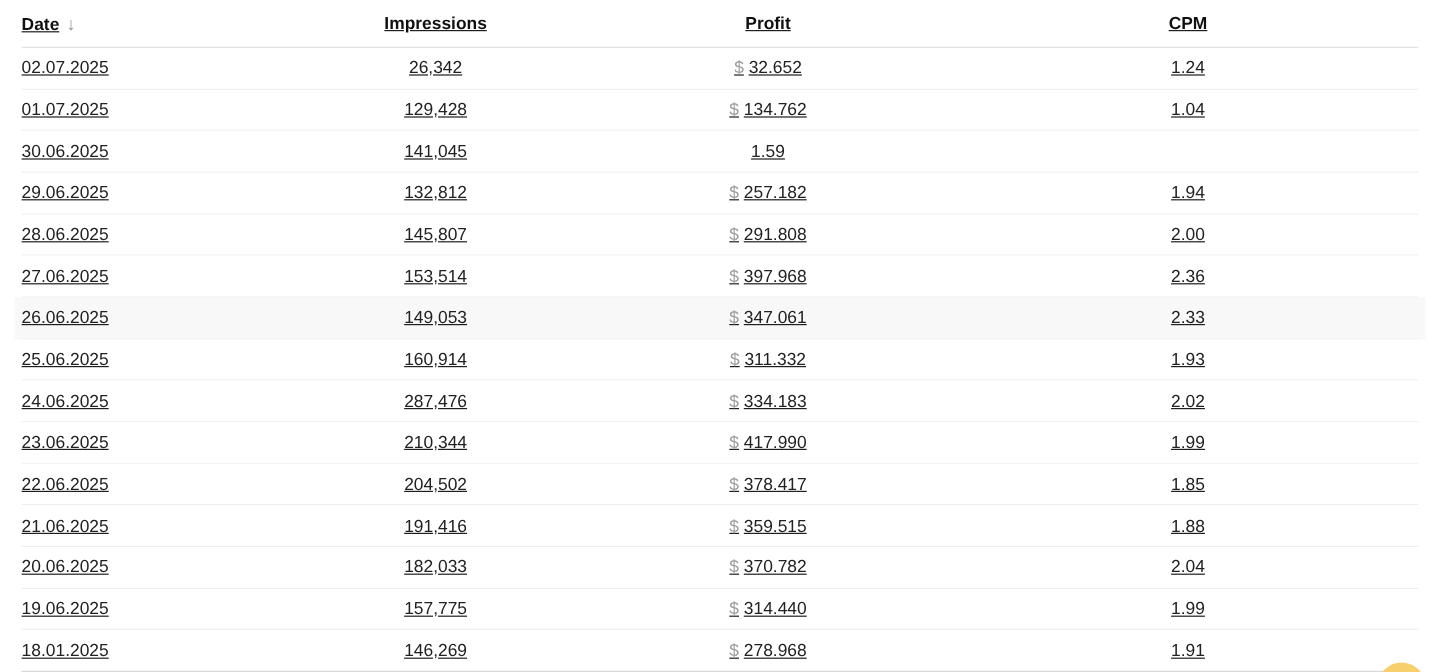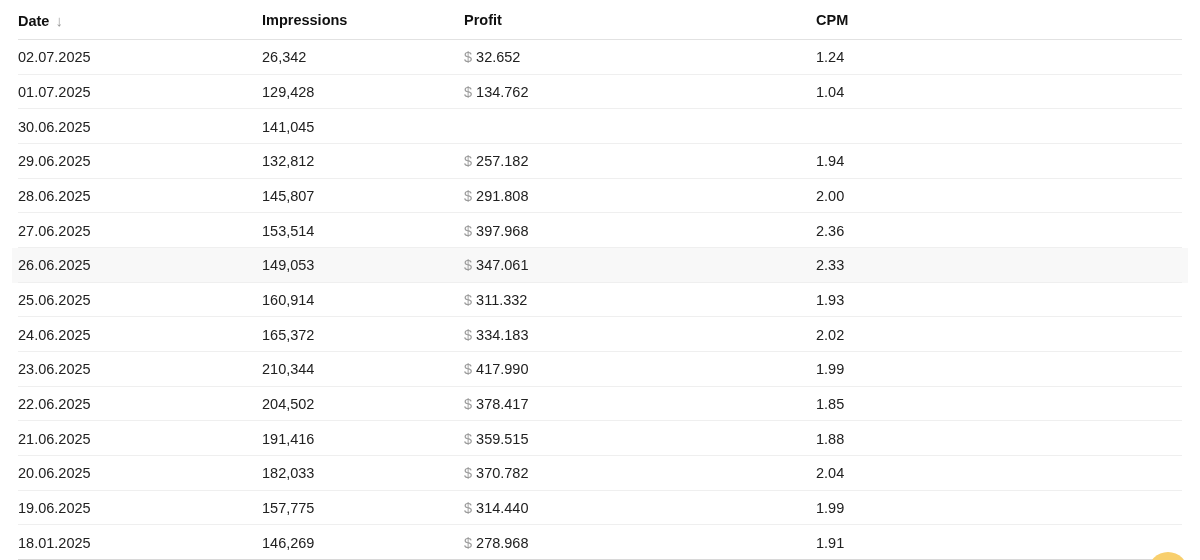--- a/index.html
+++ b/index.html
@@ -1,19 +1,19 @@
 <!DOCTYPE html>
 <html><head>
 <meta charset="utf-8">
 <style>
   * { margin:0; padding:0; box-sizing:border-box; }
   html,body { width:1200px; height:560px; overflow:hidden; background:#ffffff; }
   body { font-family:"Liberation Sans","DejaVu Sans",sans-serif; color:#1f1f1f; }
 
-  .table { margin:0 12px; width:1176px; }
+  .table { margin:0 12px; width:1176px;text-decoration:underline; }
 
   .tr {
     display:grid;
     grid-template-columns:250px 202px 352px 348px 1fr;
     align-items:center;
     height:34.67px;
     position:relative;
     background:#ffffff;
   }
   .tr::after {
@@ -23,21 +23,21 @@
     height:1px;
     background:#efefef;
   }
   .tr.head { height:40px; }
   .tr.head::after { background:#e2e2e2; }
   .tr.last::after { background:#d8d8d8; }
   .tr.hl { background:#f8f8f8; }
 
   .td { font-size:14.5px; color:#212121; white-space:nowrap; }
   .td.c1 { text-align:left; padding-left:6px; }
-  .td.c2, .td.c3, .td.c4 { text-align:left; }
+  .td.c2, .td.c3, .td.c4 { text-align:center; }
 
   .tr.head .td { font-weight:700; color:#101010; font-size:14.5px; }
 
   .sort-arrow {
     color:#9a9a9a;
     font-weight:400;
     font-size:15px;
     margin-left:6px;
     display:inline-block;
   }
@@ -84,20 +84,21 @@
         <div class="td c2">129,428</div>
         <div class="td c3">
           <span class="cur">$</span><span>134.762</span>
         </div>
         <div class="td c4">1.04</div>
       </div>
 
       <div class="tr">
         <div class="td c1">30.06.2025</div>
         <div class="td c2">141,045</div>
+        <div class="td c4">1.59</div>
       </div>
 
       <div class="tr">
         <div class="td c1">29.06.2025</div>
         <div class="td c2">132,812</div>
         <div class="td c3">
           <span class="cur">$</span><span>257.182</span>
         </div>
         <div class="td c4">1.94</div>
       </div>
@@ -133,21 +134,21 @@
         <div class="td c1">25.06.2025</div>
         <div class="td c2">160,914</div>
         <div class="td c3">
           <span class="cur">$</span><span>311.332</span>
         </div>
         <div class="td c4">1.93</div>
       </div>
 
       <div class="tr">
         <div class="td c1">24.06.2025</div>
-        <div class="td c2">165,372</div>
+        <div class="td c2">287,476</div>
         <div class="td c3">
           <span class="cur">$</span><span>334.183</span>
         </div>
         <div class="td c4">2.02</div>
       </div>
 
       <div class="tr">
         <div class="td c1">23.06.2025</div>
         <div class="td c2">210,344</div>
         <div class="td c3">

